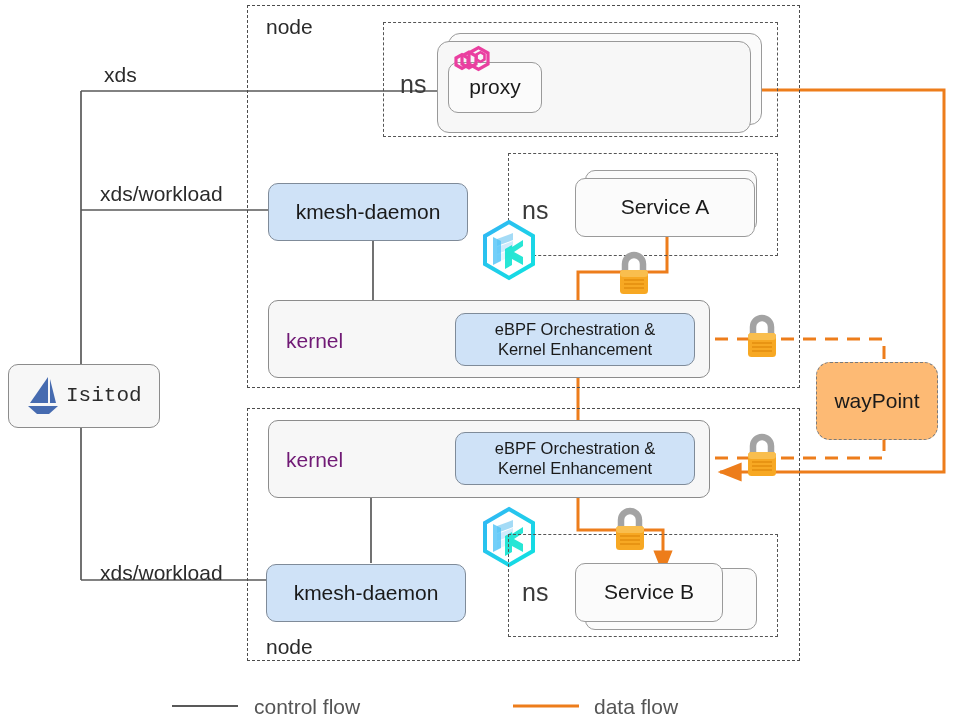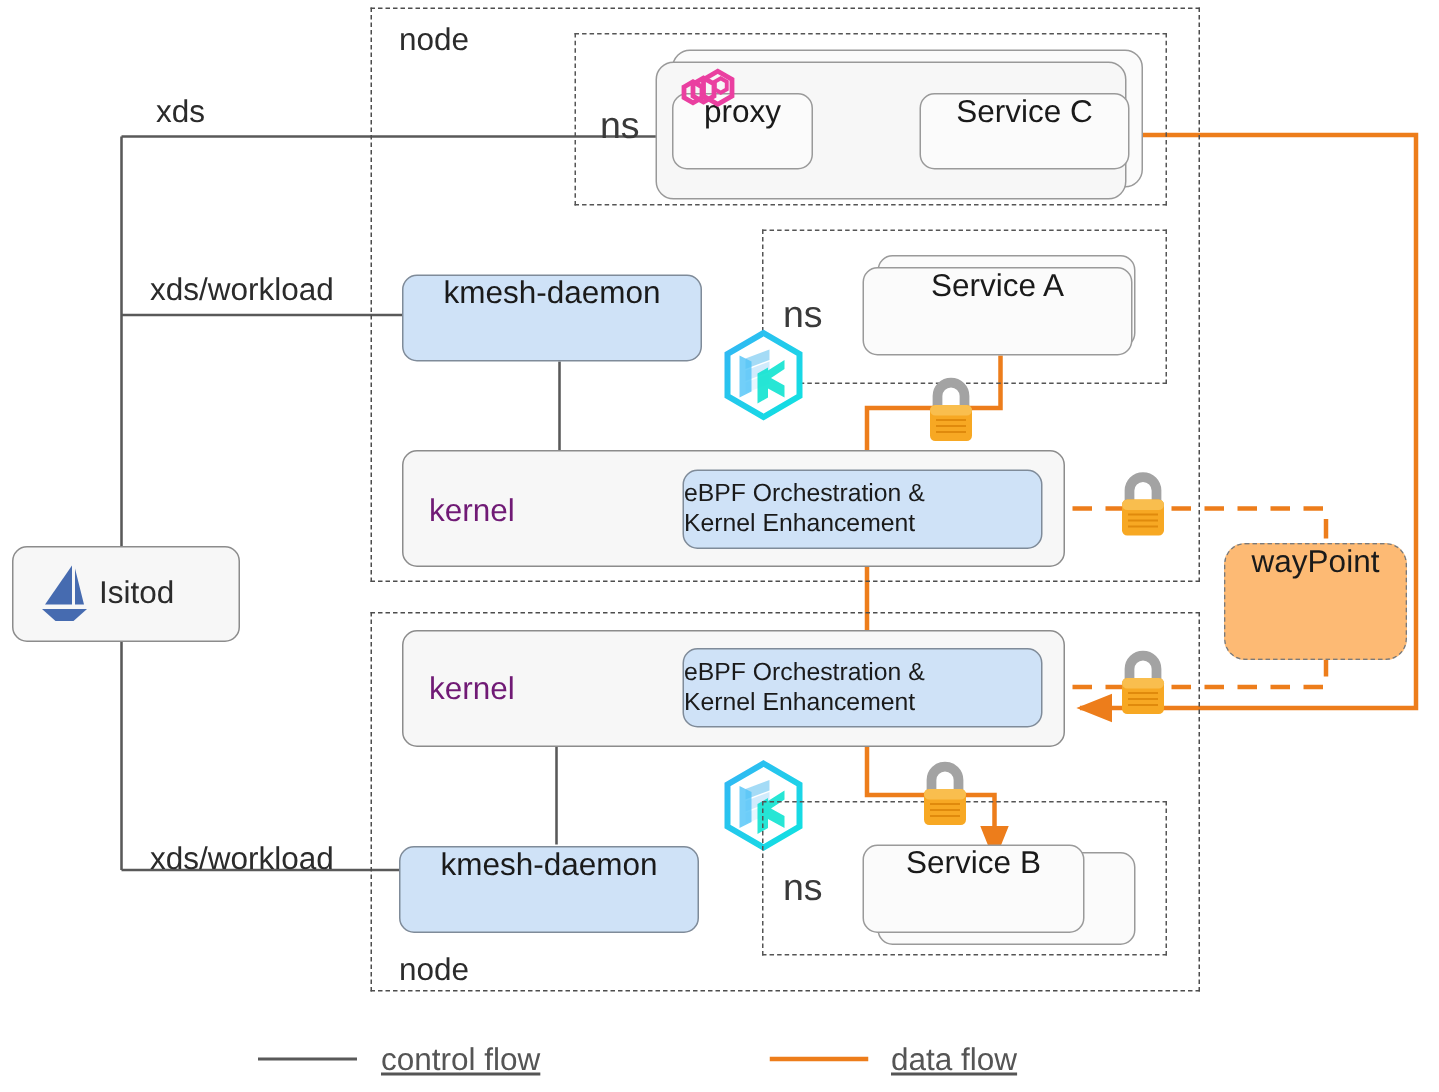--- a/index.html
+++ b/index.html
@@ -51,21 +51,21 @@
     font-size: 25px;
     color: #3a3a3a;
     white-space: nowrap;
     line-height: 1;
   }
   .rbox {
     position: absolute;
     box-sizing: border-box;
     border-radius: 10px;
     display: flex;
-    align-items: flex-start;
+    align-items: center;
     justify-content: center;
     text-align: center;
     line-height: 1.18;
   }
   .rbox-grey {
     background: #f7f7f7;
     border: 1.3px solid #8c8c8c;
   }
   .rbox-blue {
     background: #cfe2f7;
@@ -93,21 +93,20 @@
     position: absolute;
     font-size: 21px;
     color: #701a75;
   }
   .icon-abs { position: absolute; }
   .legend-text {
     position: absolute;
     font-size: 21px;
     color: #555555;
     white-space: nowrap;
-    text-decoration: underline;
   }
   .pod-outer {
     position: absolute;
     box-sizing: border-box;
     border-radius: 12px;
     background: #f7f7f7;
     border: 1.3px solid #999999;
   }
 </style>
 </head>
@@ -179,23 +178,20 @@
 
   <svg class="icon-abs" style="left:450px; top:44px; width:46px; height:40px;" viewBox="0 0 46 40">
     <g fill="none" stroke="#EA3FA0" stroke-width="3.2">
       <path d="M6,14 L12,10.5 L18,14 L18,21 L12,24.5 L6,21 Z"></path>
       <path d="M12,12 L19,8 L26,12 L26,20 L19,24 L12,20 Z"></path>
       <path d="M19,9 L28.5,3.5 L38,9 L38,20 L28.5,25.5 L19,20 Z"></path>
       <path d="M26.5,10.5 L30.5,8.2 L34.5,10.5 L34.5,15.5 L30.5,17.8 L26.5,15.5 Z" stroke-width="2.6"></path>
     </g>
   </svg>
 
-  <div class="rbox rbox-white txt-20" style="left:613px; top:62px; width:140px; height:51px;">
-    <span>Service C</span>
-  </div>
 
   <div class="ns-box" style="left:508px; top:153px; width:270px; height:103px;"></div>
   <div class="label-small" style="left:522px; top:198px;">ns</div>
 
   <div class="stack-back" style="left:585px; top:170px; width:172px; height:62px;"></div>
   <div class="rbox rbox-white txt-20" style="left:575px; top:178px; width:180px; height:59px;">
     <span>Service A</span>
   </div>
 
   <div class="rbox rbox-blue txt-20" style="left:268px; top:183px; width:200px; height:58px;">
@@ -306,21 +302,21 @@
   <div class="rbox rbox-dashed txt-20" style="left:816px; top:362px; width:122px; height:78px;">
     <span>wayPoint</span>
   </div>
 
   <div class="rbox rbox-grey" style="left:8px; top:364px; width:152px; height:64px; justify-content:flex-start;"></div>
   <svg class="icon-abs" style="left:20px; top:373px; width:46px; height:46px;" viewBox="0 0 46 46">
     <path d="M28,4 L28,30 L10,30 Z" fill="#466BB0"></path>
     <path d="M30,6 L30,30 L36,30 Z" fill="#466BB0"></path>
     <path d="M8,33 L38,33 L29,41 L17,41 Z" fill="#466BB0"></path>
   </svg>
-  <div class="label-plain" style="left:66px; top:385px;">Isitod</div>
+  <div class="label-plain" style="left:66px; top:385px;font-family:Liberation Mono, monospace;">Isitod</div>
 
   <div class="label-plain" style="left:104px; top:64px;">xds</div>
   <div class="label-plain" style="left:100px; top:183px;">xds/workload</div>
   <div class="label-plain" style="left:100px; top:562px;">xds/workload</div>
 
   <svg class="icon-abs" style="left:172px; top:700px; width:66px; height:12px;" viewBox="0 0 66 12">
     <line x1="0" y1="6" x2="66" y2="6" stroke="#595959" stroke-width="2"></line>
   </svg>
   <div class="legend-text" style="left:254px; top:695px;">control flow</div>
 

